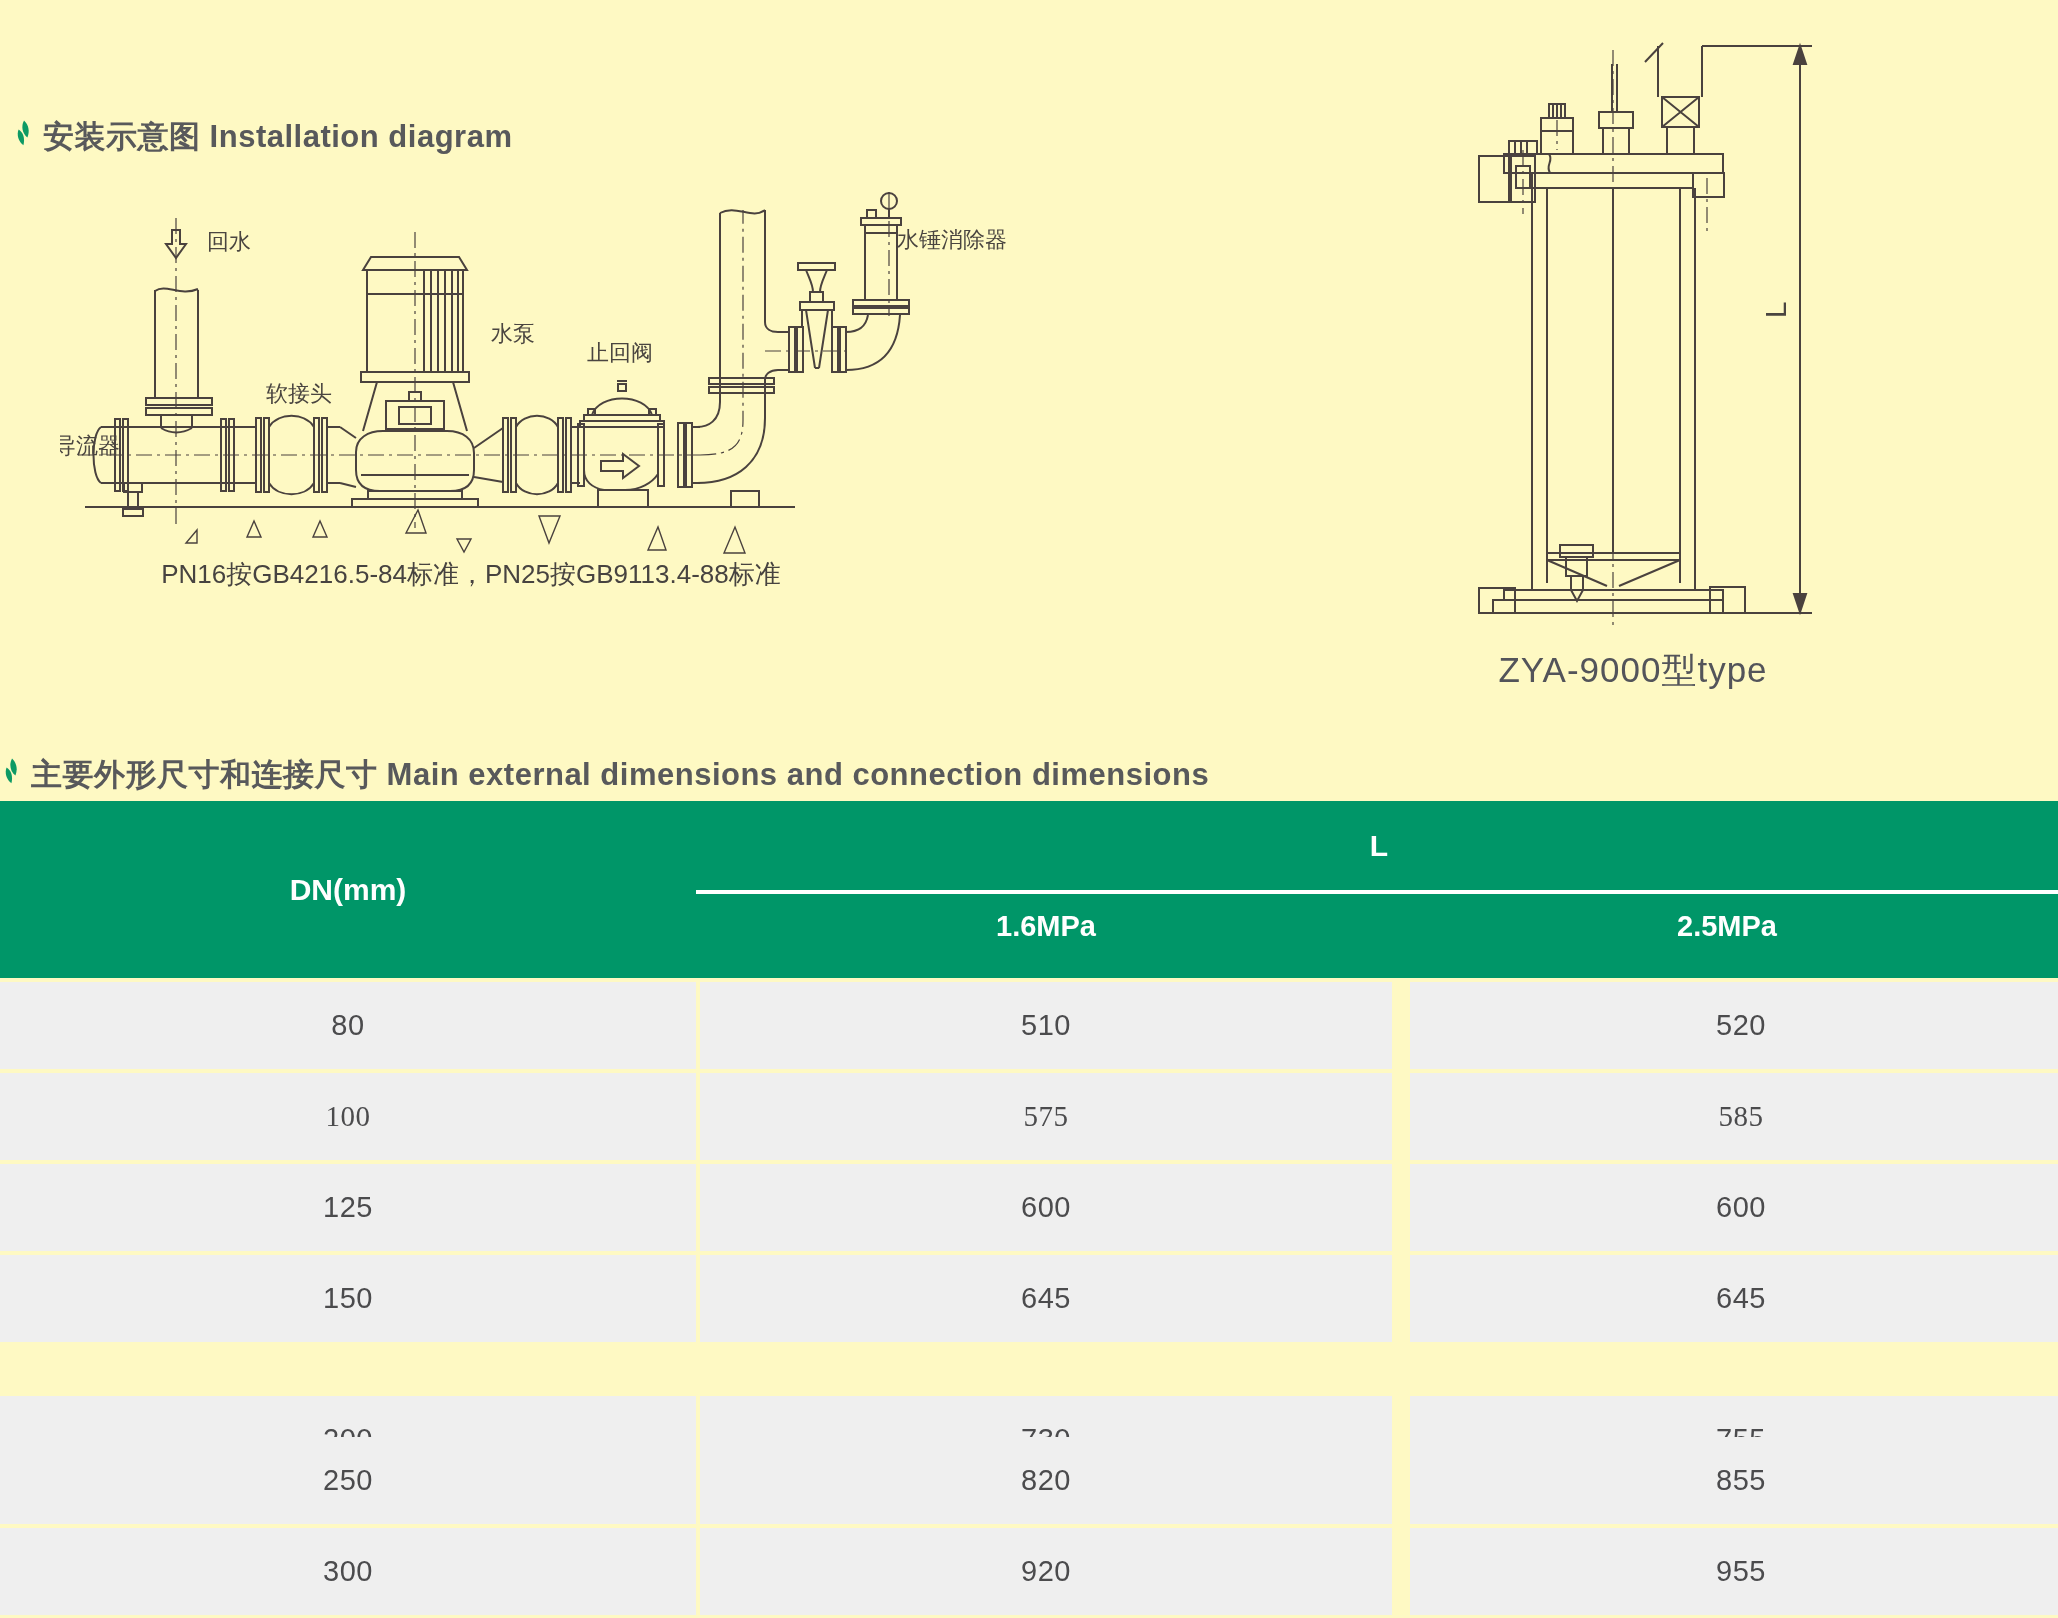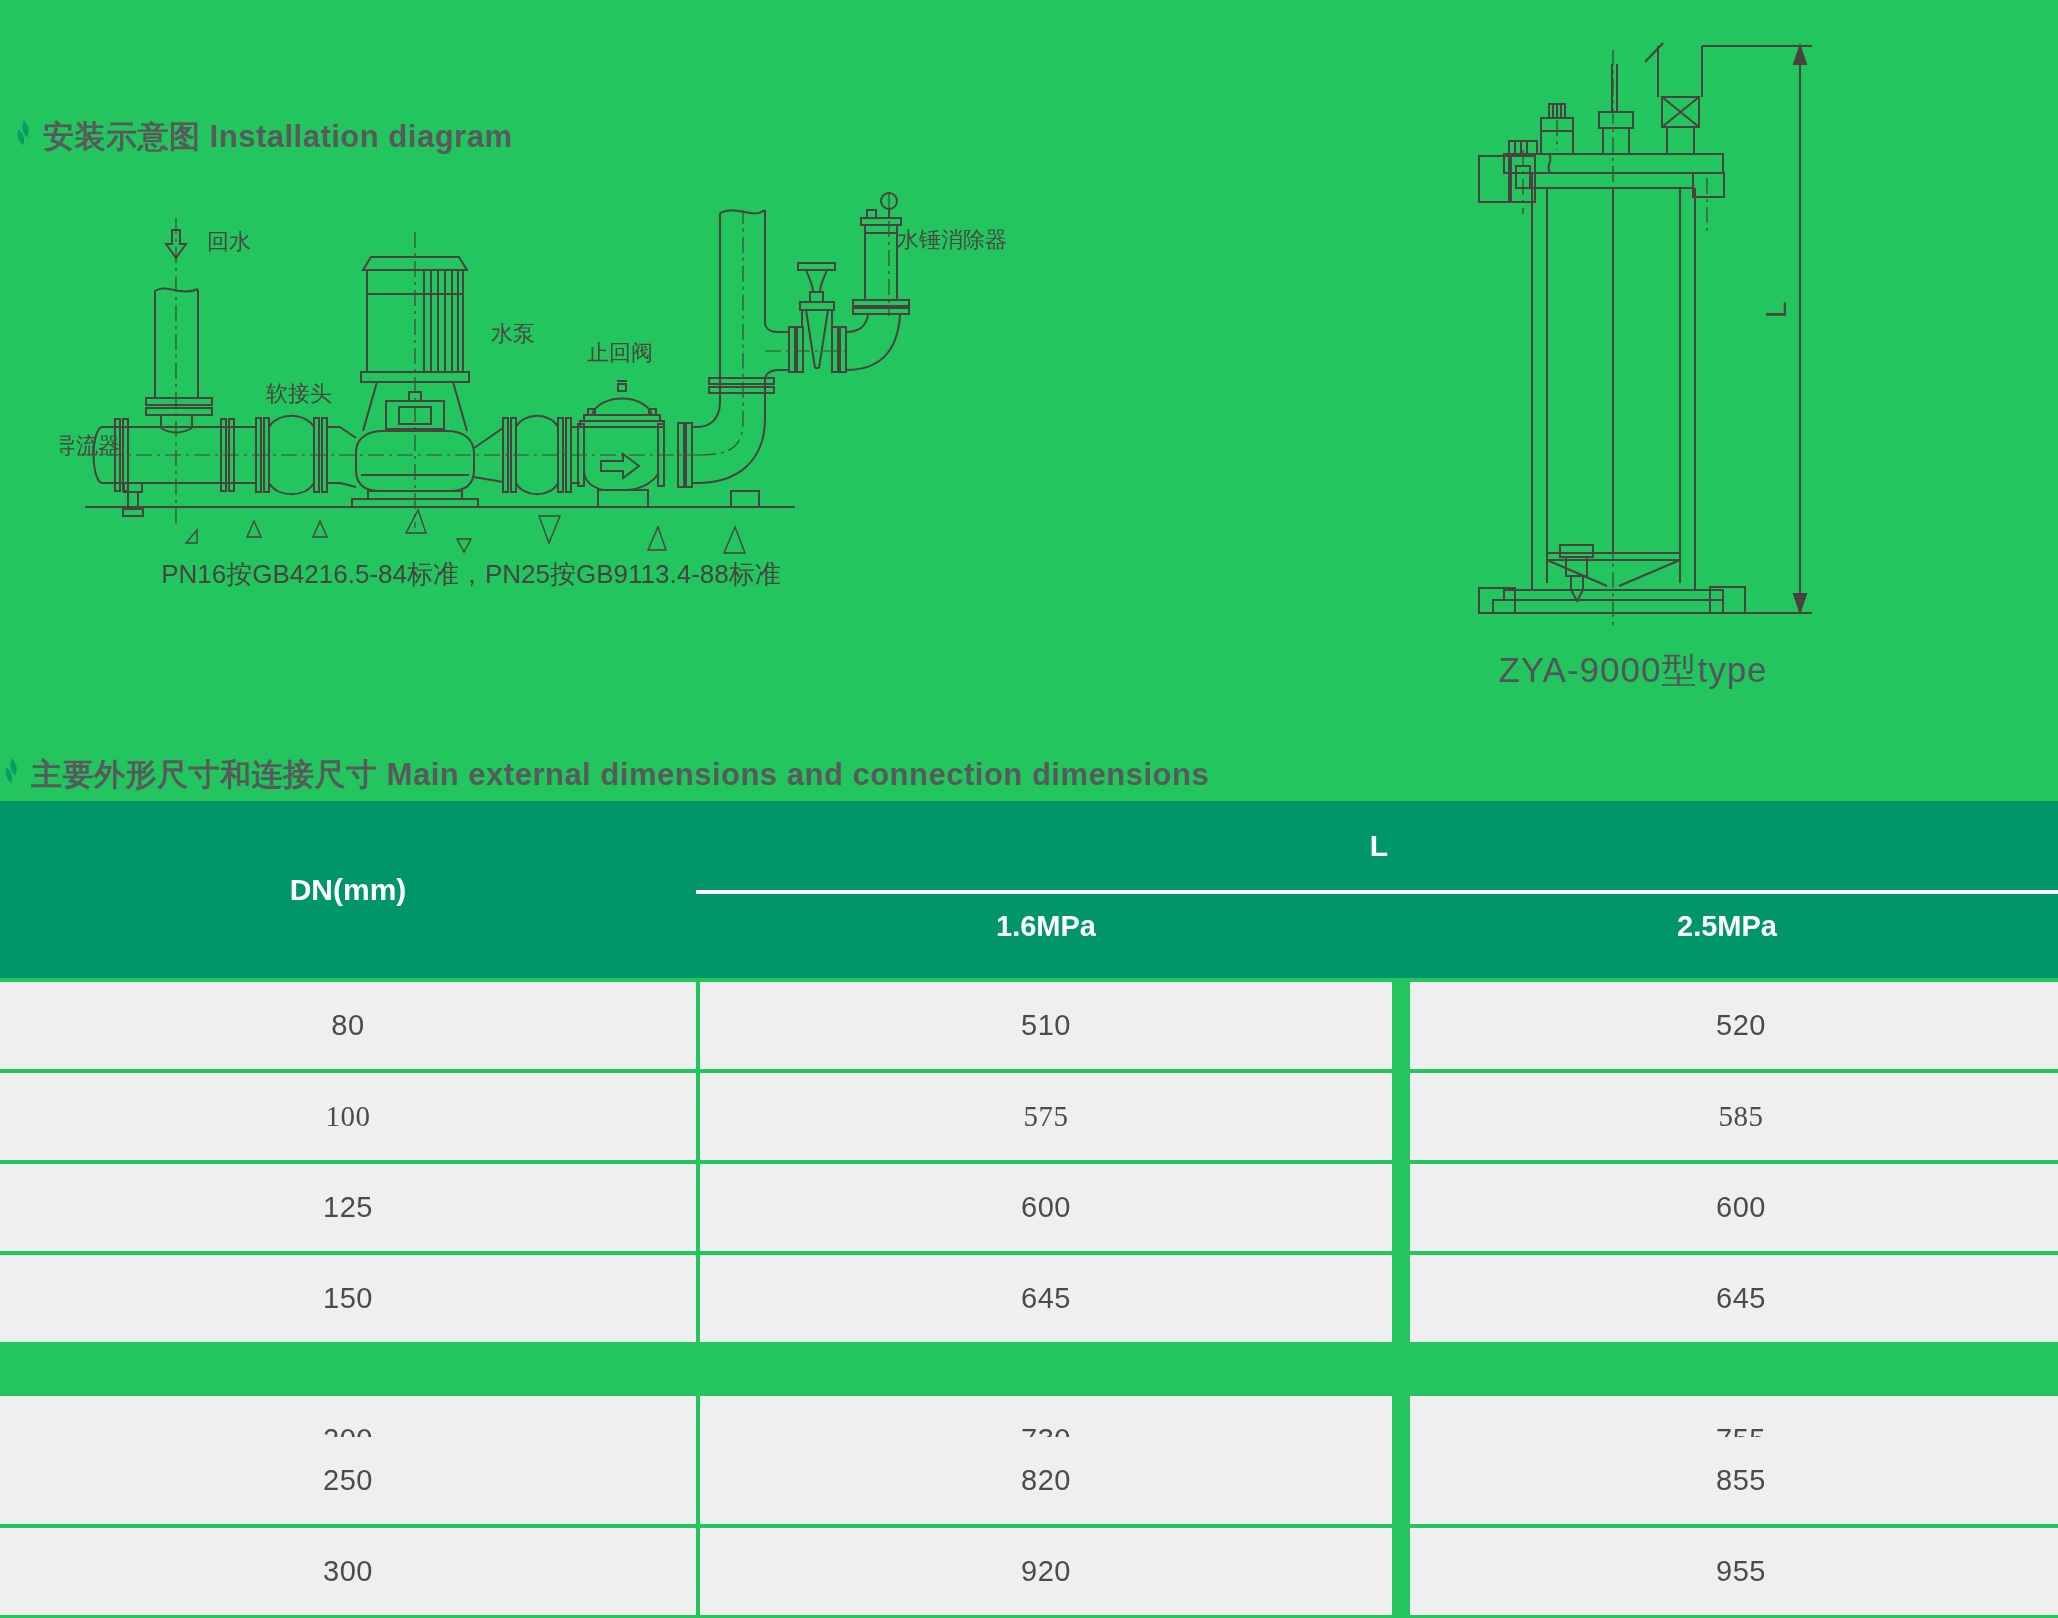--- a/index.html
+++ b/index.html
@@ -1,17 +1,17 @@
 <!DOCTYPE html>
 <html><head>
 <meta charset="utf-8">
 <style>
   html,body{margin:0;padding:0;background:#fff;}
   body{width:2058px;height:1618px;font-family:"Liberation Sans","DejaVu Sans",sans-serif;}
-  .page{position:relative;width:2058px;height:1618px;background:#22c55e;overflow:hidden;}
+  .page{position:relative;width:2058px;height:1618px;background:#fef9c3;overflow:hidden;}
 
   
   .sec-head{position:absolute;display:flex;align-items:center;gap:12px;color:#58595b;
             font-size:31px;font-weight:600;letter-spacing:0.5px;white-space:nowrap;}
   .sec-head .leaf{flex:0 0 auto;display:block;}
   #head-install{left:14px;top:116px;}
   #head-dimensions{left:2px;top:754px;}
 
   
   .draw{position:absolute;}

